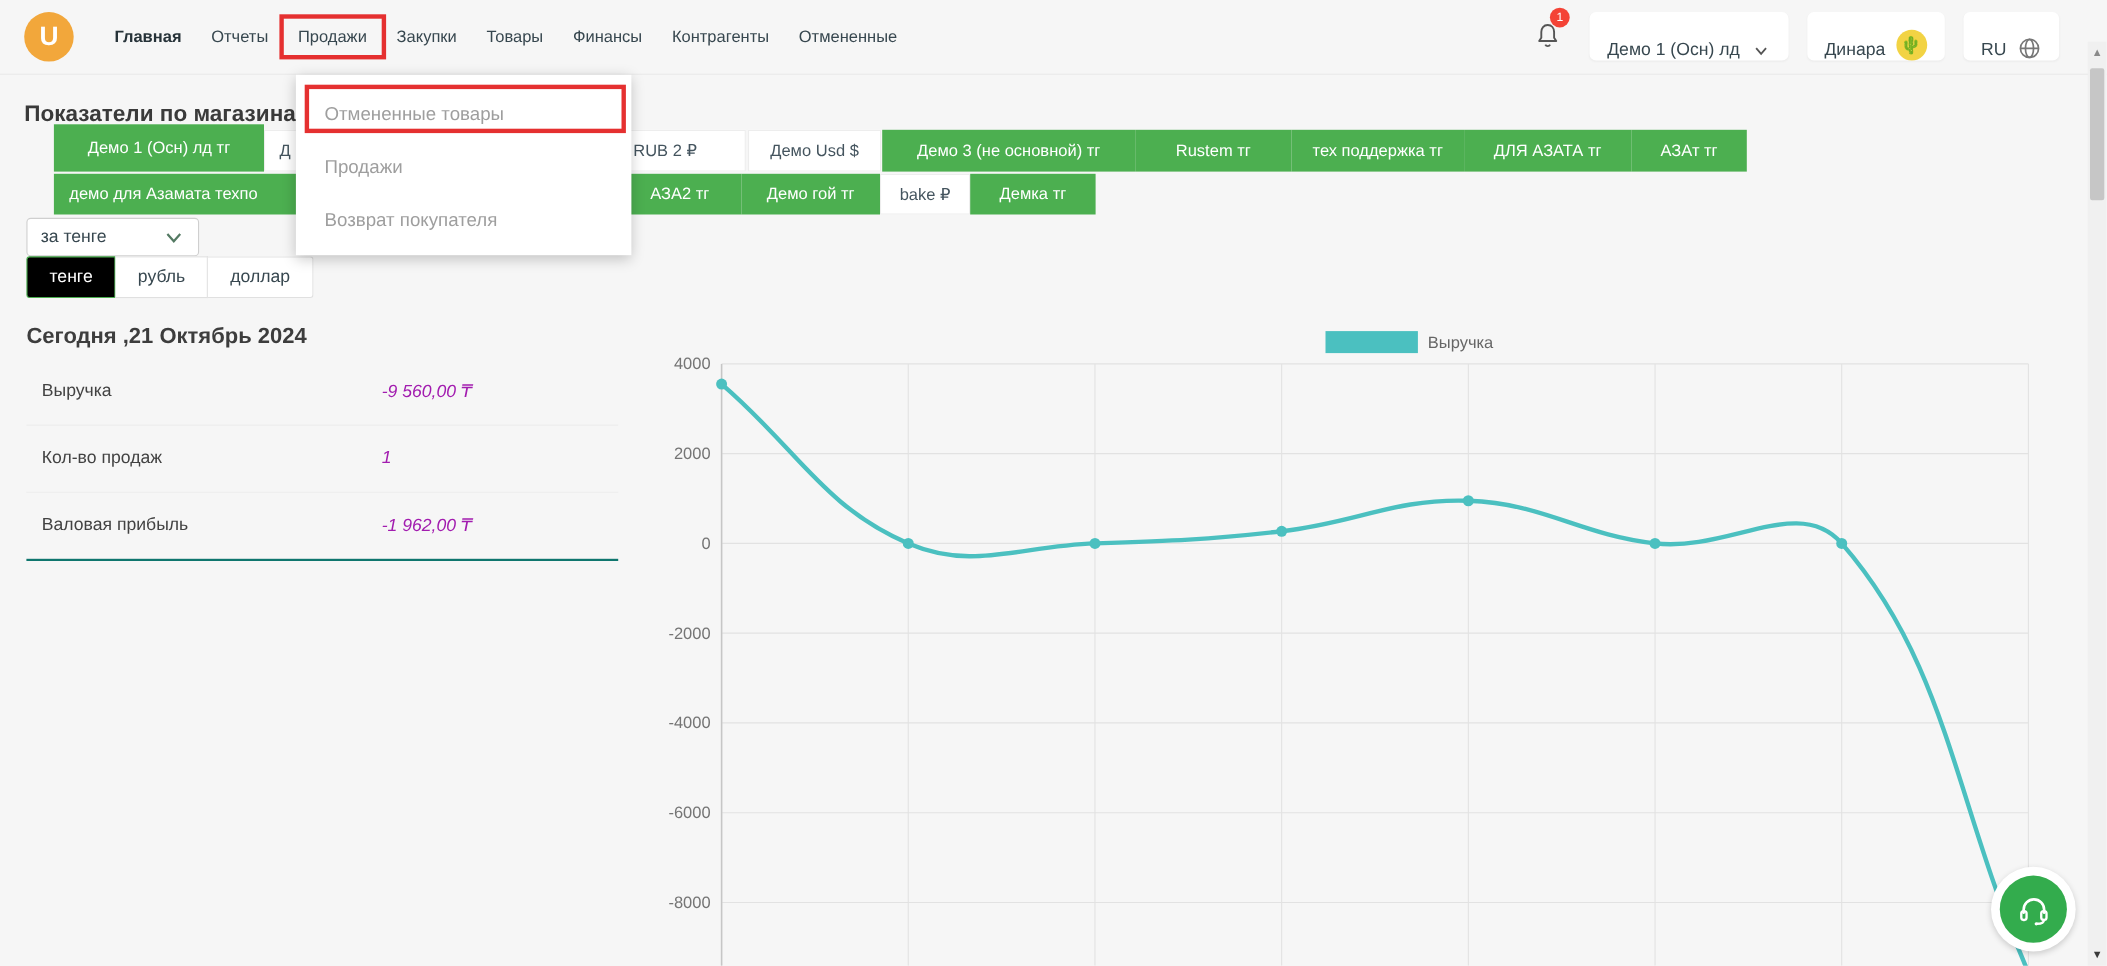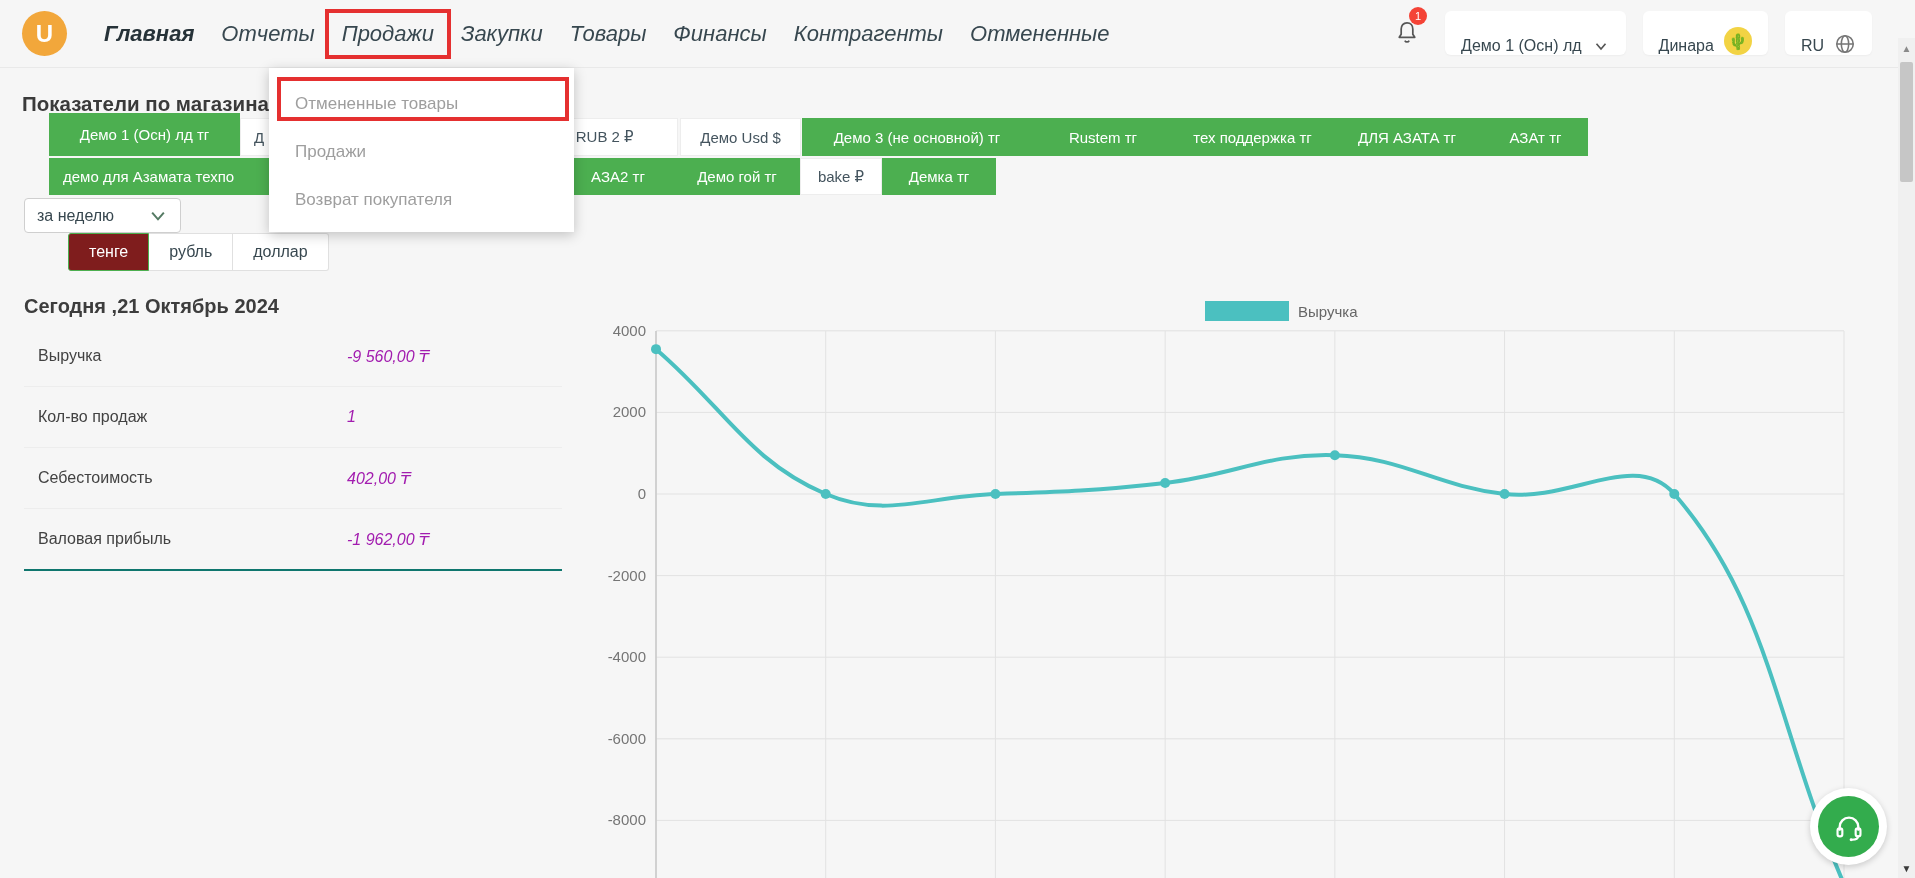--- a/index.html
+++ b/index.html
@@ -9,21 +9,21 @@
     font-family:"Liberation Sans","DejaVu Sans",sans-serif;
     -webkit-font-smoothing:antialiased;
   }
   
   .topbar{position:absolute;left:0;top:0;width:1915px;height:67px;
     border-bottom:1px solid #e9e9e9;z-index:30;background:#f6f6f6;}
   .logo{position:absolute;left:22px;top:11px;width:45px;height:45px;border-radius:50%;
     background:#F2A73B;color:#fff;font-weight:bold;font-size:24px;
     display:flex;align-items:center;justify-content:center;}
   .nav{position:absolute;left:104px;top:0;height:67px;display:flex;align-items:center;gap:27px;}
-  .nav-item{font-size:22px;color:#37474f;font-weight:500;white-space:nowrap;cursor:pointer;font-style:italic;}
+  .nav-item{font-size:15px;color:#37474f;font-weight:500;white-space:nowrap;cursor:pointer;}
   .nav-item.active{font-weight:700;color:#263238;}
   .nav-annot{border:4px solid #E53030;padding:8px 13px;margin:-12px -17px;}
   .top-right{position:absolute;right:43px;top:11px;display:flex;align-items:center;gap:17px;height:44px;}
   .bell-wrap{position:relative;width:42px;height:44px;display:flex;align-items:center;justify-content:center;}
   .badge{position:absolute;top:-4px;right:1px;min-width:18px;height:18px;border-radius:50%;
     background:#F44336;color:#fff;font-size:11px;display:flex;align-items:center;justify-content:center;}
   .pillbox{height:44px;background:#fff;border-radius:6px;display:flex;align-items:flex-end;
     padding:0 16px;gap:10px;font-size:16px;color:#37474f;box-shadow:0 1px 2px rgba(0,0,0,.04);cursor:pointer;}
   
   .page-title{position:absolute;left:22px;top:92px;font-size:20.5px;font-weight:bold;color:#3a3a3a;z-index:5;}
@@ -39,21 +39,21 @@
   
   .period{position:absolute;left:24px;top:198px;width:157px;height:35px;background:#fff;
     border:1px solid #cfcfcf;border-radius:4px;display:flex;align-items:center;
     padding:0 12px;font-size:16px;color:#37474f;gap:10px;z-index:5;cursor:pointer;box-sizing:border-box;}
   .period .lbl{flex:1;}
   .currency{position:absolute;left:24px;top:233px;display:flex;z-index:5;height:38px;}
   .cur-btn{display:flex;align-items:center;justify-content:center;padding:0 20px;
     font-size:16px;background:#fff;color:#37474f;border:1px solid #e0e0e0;border-left:none;cursor:pointer;}
   .cur-btn:first-child{border-left:1px solid #e0e0e0;border-radius:3px 0 0 3px;}
   .cur-btn:last-child{border-radius:0 3px 3px 0;}
-  .cur-btn.active{background:#7f1d1d;color:#fff;border-color:#4CAF50;margin-left:44px;}
+  .cur-btn.active{background:#000000;color:#fff;border-color:#4CAF50;}
   
   .stats{position:absolute;left:24px;top:295px;width:538px;z-index:5;}
   .stats-date{font-size:20px;font-weight:bold;color:#3d3d3d;margin-bottom:8px;}
   .stat-row{position:relative;height:60px;display:flex;align-items:center;border-bottom:1px solid #ededed;}
   .stat-row:last-child{border-bottom:2px solid #0f766e;}
   .stat-label{font-size:16px;color:#424242;padding-left:14px;}
   .stat-value{position:absolute;left:323px;font-size:16px;color:#a21caf;font-style:italic;}
   
   #chart-svg{position:absolute;left:0;top:0;z-index:1;pointer-events:none;}
   .legend{position:absolute;left:1205px;top:301px;display:flex;align-items:center;gap:9px;z-index:5;}
@@ -140,21 +140,21 @@
     <div class="tag green r1" style="left: 1331px; width: 152px;">ДЛЯ АЗАТА тг</div>
     <div class="tag green r1" style="left: 1483px; width: 105px;">АЗАт тг</div>
     <div class="tag green r2 left-al" style="left: 49px; width: 420px;">демо для Азамата техпо</div>
     <div class="tag green r2" style="left: 562px; width: 112px;">АЗА2 тг</div>
     <div class="tag green r2" style="left: 674px; width: 126px;">Демо гой тг</div>
     <div class="tag white r2" style="left: 800px; width: 82px;">bake ₽</div>
     <div class="tag green r2" style="left: 882px; width: 114px;">Демка тг</div>
   </div>
 
 <div class="period">
-  <span class="lbl">за неделю</span>
+  <span class="lbl">за тенге</span>
   <svg width="20" height="20" viewBox="0 0 24 24">
     <polyline points="5,8 12,16 19,8" fill="none" stroke="#547a63" stroke-width="2.4"></polyline>
   </svg>
 </div>
 
 <div class="currency" id="currency-tabs">
     <div class="cur-btn active">тенге</div>
     <div class="cur-btn">рубль</div>
     <div class="cur-btn">доллар</div>
   </div>
@@ -162,24 +162,20 @@
 <div class="stats">
   <div class="stats-date">Сегодня ,21 Октябрь 2024</div>
   <div id="stats-rows">
       <div class="stat-row">
         <span class="stat-label">Выручка</span>
         <span class="stat-value">-9 560,00 ₸</span>
       </div>
       <div class="stat-row">
         <span class="stat-label">Кол-во продаж</span>
         <span class="stat-value">1</span>
-      </div>
-      <div class="stat-row">
-        <span class="stat-label">Себестоимость</span>
-        <span class="stat-value">402,00 ₸</span>
       </div>
       <div class="stat-row">
         <span class="stat-label">Валовая прибыль</span>
         <span class="stat-value">-1 962,00 ₸</span>
       </div>
     </div>
 </div>
 
 <svg id="chart-svg" width="1915" height="878">
     <line x1="656" y1="330.8" x2="1844" y2="330.8" stroke="#e2e2e2" stroke-width="1"></line>

